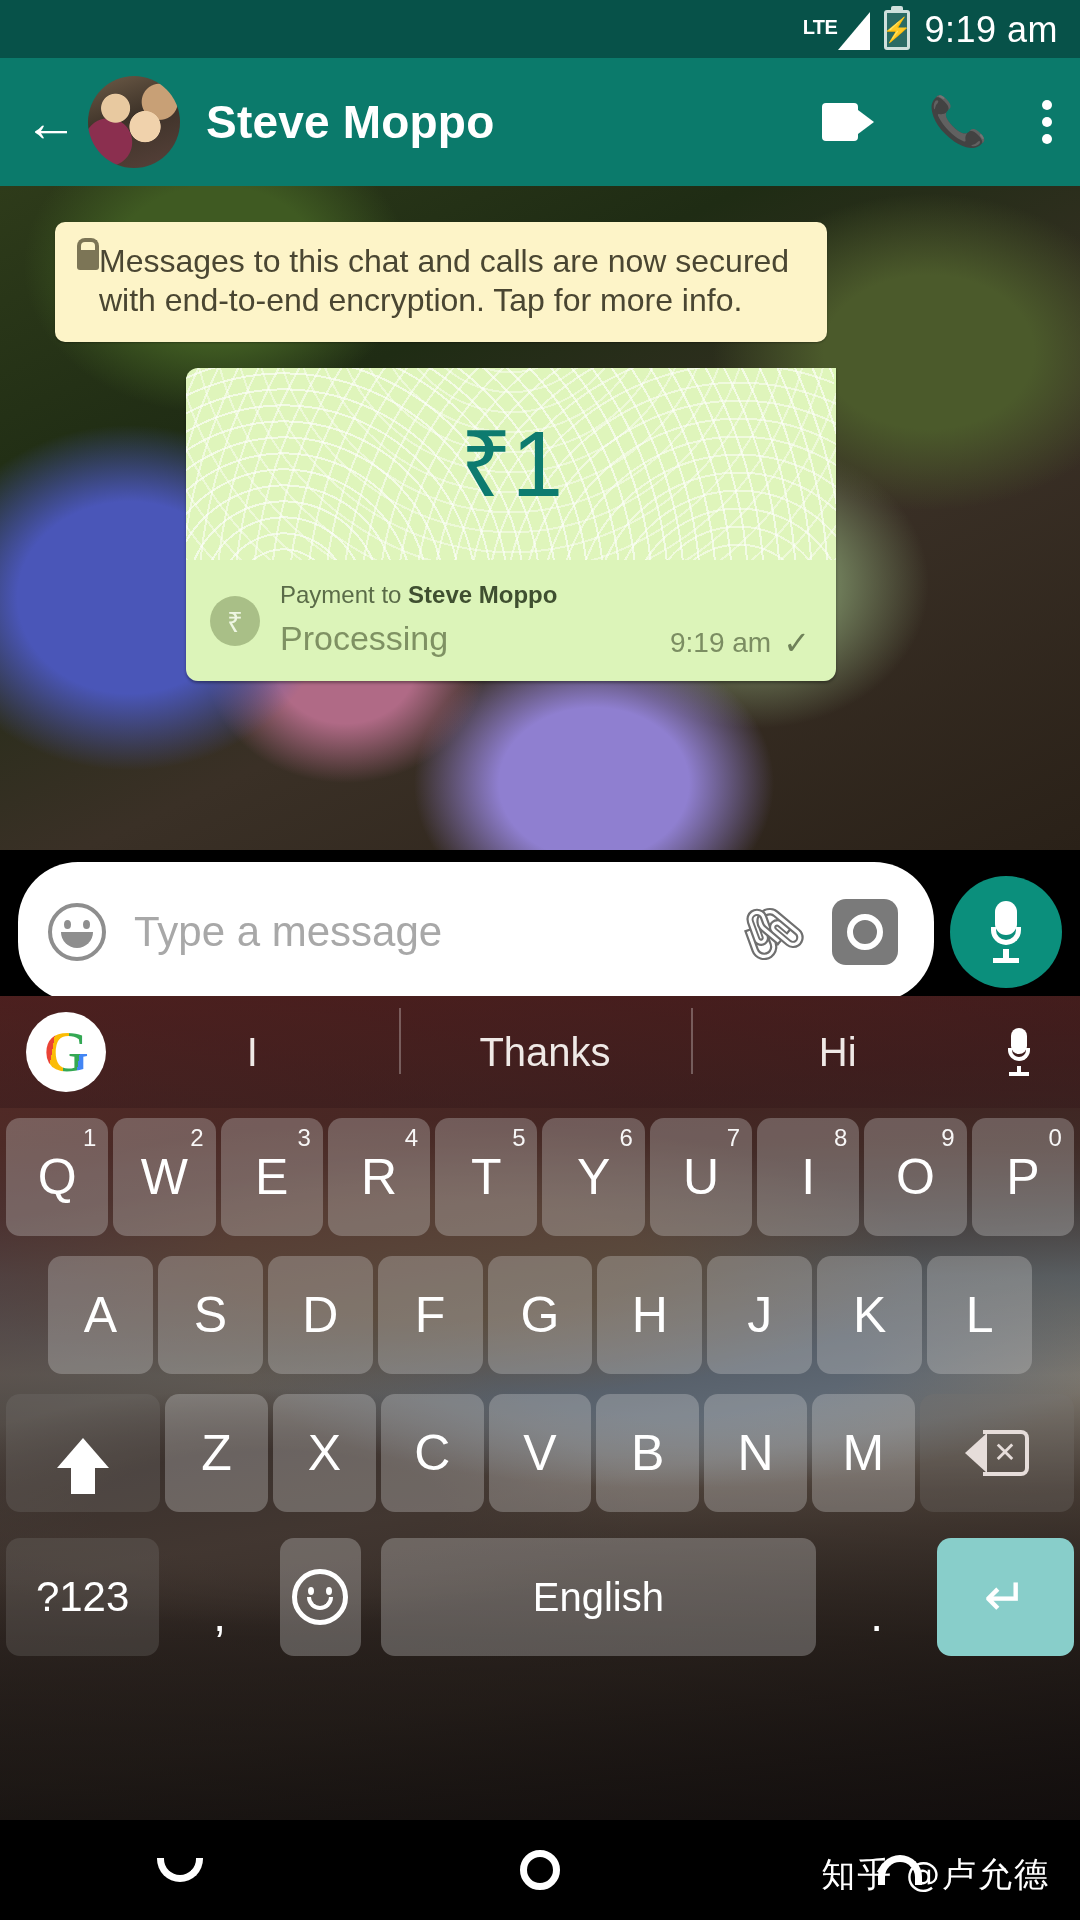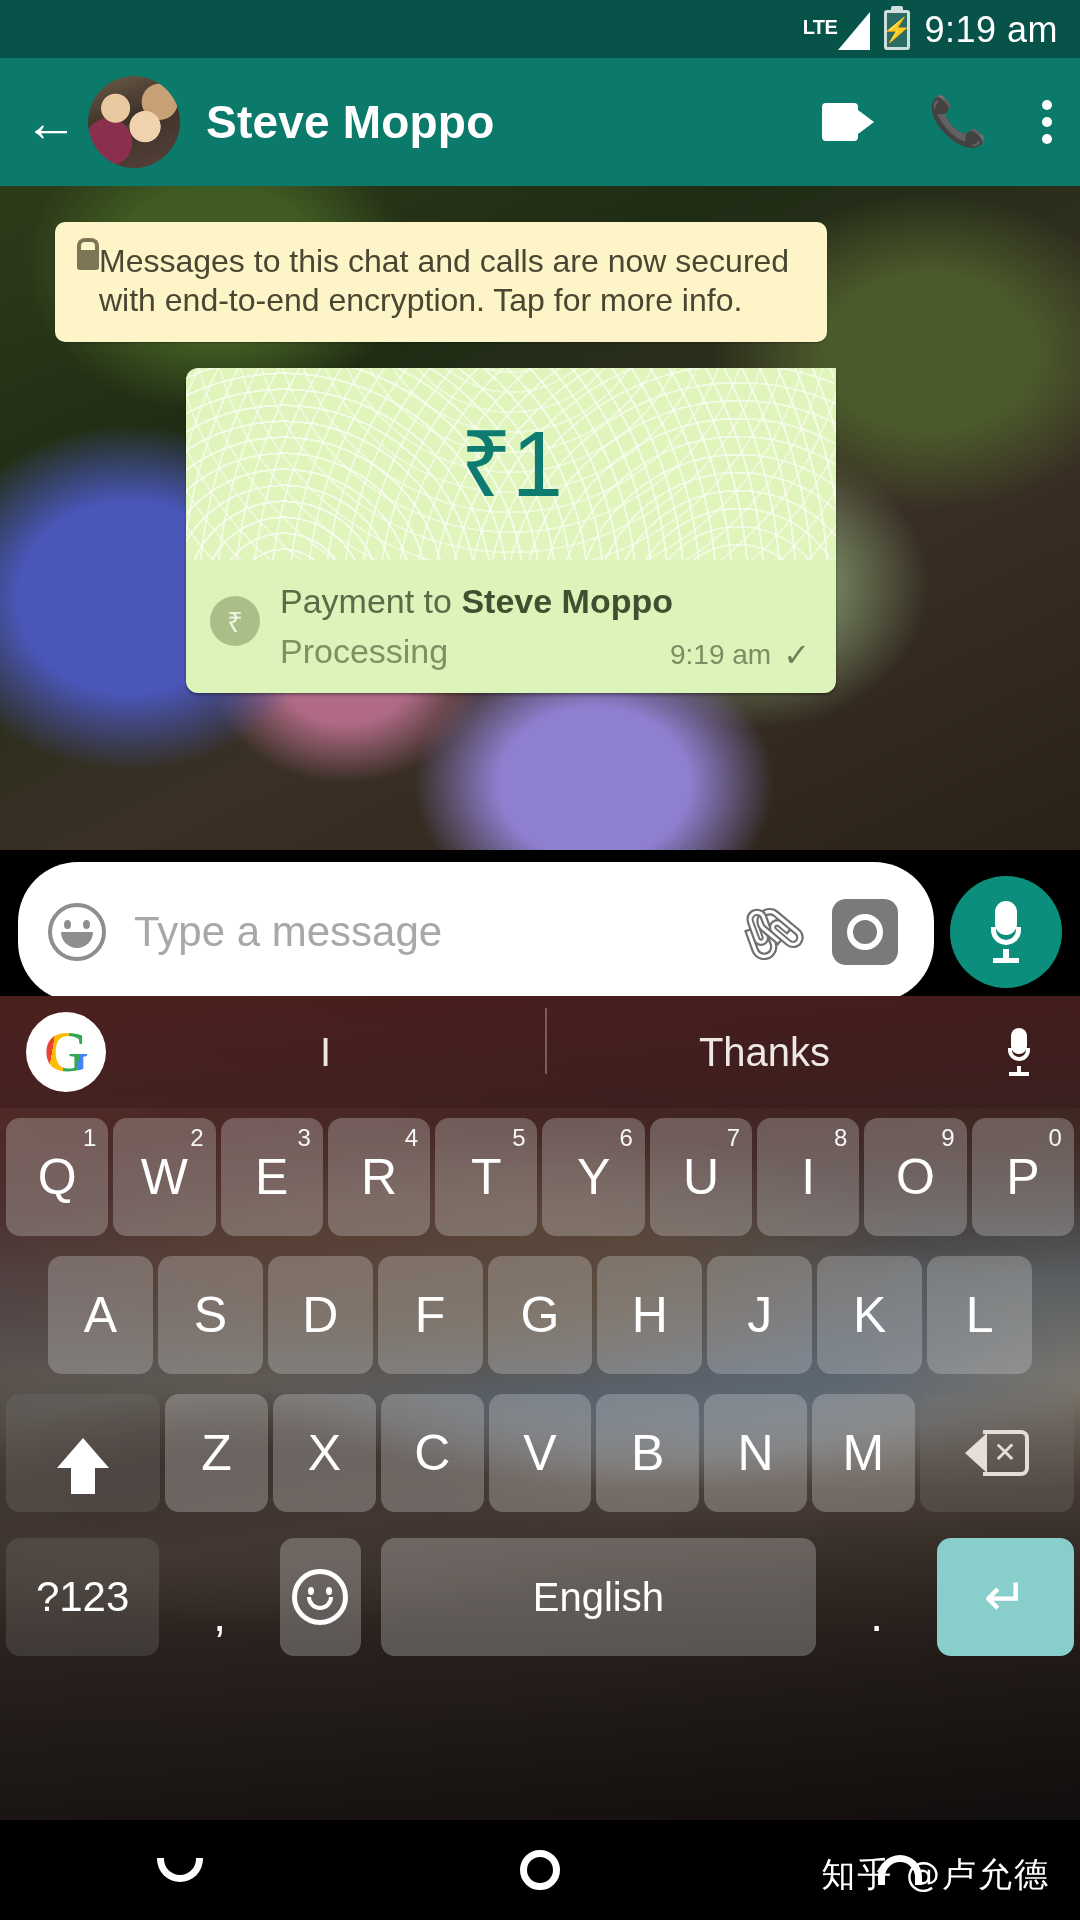--- a/index.html
+++ b/index.html
@@ -174,21 +174,21 @@
     position: relative;
   }
   #rupee-badge {
     flex: 0 0 auto; width: 50px; height: 50px; border-radius: 50%;
     background: #a9bf87; color: #eef6e3;
     display: flex; align-items: center; justify-content: center;
     font-size: 28px; margin-top: 16px;
   }
   #payment-lines { flex: 1 1 auto; min-width: 0; }
   #payment-title {
-    color: #5a6b48; font-size: 34px; line-height: 1.25; white-space: nowrap;
+    color: #5a6b48; font-size: 24px; line-height: 1.25; white-space: nowrap;
   }
   #payment-title b { color: #3f4f30; font-weight: bold; }
   #payment-status-row {
     display: flex; align-items: flex-end; justify-content: space-between;
     margin-top: 8px;
   }
   #payment-status { color: #7f9163; font-size: 34px; line-height: 1.2; }
   #payment-meta {
     display: flex; align-items: center; gap: 12px;
     color: #7b8d62; font-size: 28px; white-space: nowrap;
@@ -476,20 +476,21 @@
 
   <div id="keyboard">
 
     <div id="suggestion-strip">
       <div id="google-logo">
         <span>G</span>
       </div>
       <div id="suggestions">
         <div class="suggestion">I</div>
         <div class="suggestion">Thanks</div>
+        <div class="suggestion">Hi</div>
       </div>
       <div id="kb-mic">
         <span class="mic-glyph sm">
             <span class="cap"></span>
             <span class="arc"></span>
             <span class="stem"></span>
             <span class="base"></span>
           </span>
       </div>
     </div>

